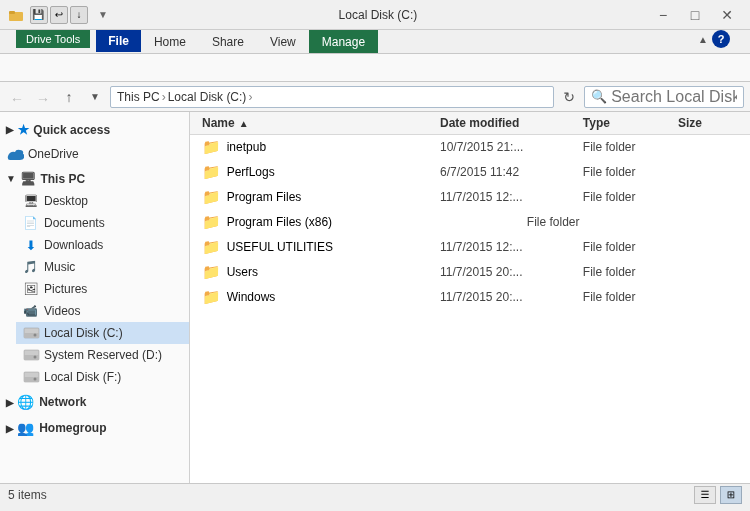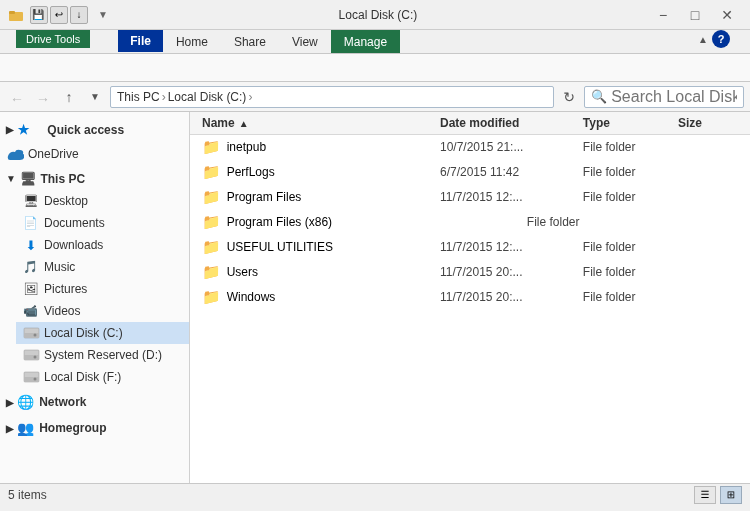--- a/index.html
+++ b/index.html
@@ -105,21 +105,21 @@
   <div class="window-controls">
     <button class="win-btn">−</button>
     <button class="win-btn">□</button>
     <button class="win-btn close">✕</button>
   </div>
 </div>
 
 <div class="ribbon">
   <div class="ribbon-tabs">
     <div style="font-size:11px; color:white; background:#217346; padding:3px 10px; margin-right:6px;">Drive Tools</div>
-    <div class="ribbon-tab" style="font-weight:bold; background:#003399; color:white; border:none; padding:4px 12px;margin-left:22px;">File</div>
+    <div class="ribbon-tab" style="font-weight:bold; background:#003399; color:white; border:none; padding:4px 12px;">File</div>
     <div class="ribbon-tab">Home</div>
     <div class="ribbon-tab">Share</div>
     <div class="ribbon-tab">View</div>
     <div class="ribbon-tab active">Manage</div>
     <div style="flex:1"></div>
     <div style="display:flex; align-items:center; gap:4px; margin-right:4px;">
       <span style="font-size:10px; color:#555;">▲</span>
       <div class="ribbon-help">?</div>
     </div>
   </div>
@@ -146,21 +146,21 @@
 </div>
 
 <div class="main">
 
   <div class="sidebar">
 
     <div class="sidebar-section">
       <div class="sidebar-group-header">
         <span class="chevron">▶</span>
         <span class="star-icon">★</span>
-        <span style="margin-left:18px;">Quick access</span>
+        <span style="margin-left:4px;">Quick access</span>
       </div>
     </div>
 
     <div class="sidebar-section">
       <div class="sidebar-item">
         <span class="icon">
           <svg width="18" height="14" viewBox="0 0 18 14">
               <path d="M2 9 Q4 4 9 5 Q10 2 14 3 Q18 3 17 7 Q19 7 18 11 Q17 13 14 13 L4 13 Q1 13 2 9Z" fill="#0063B1" opacity="0.85"></path>
             </svg>
         </span>

